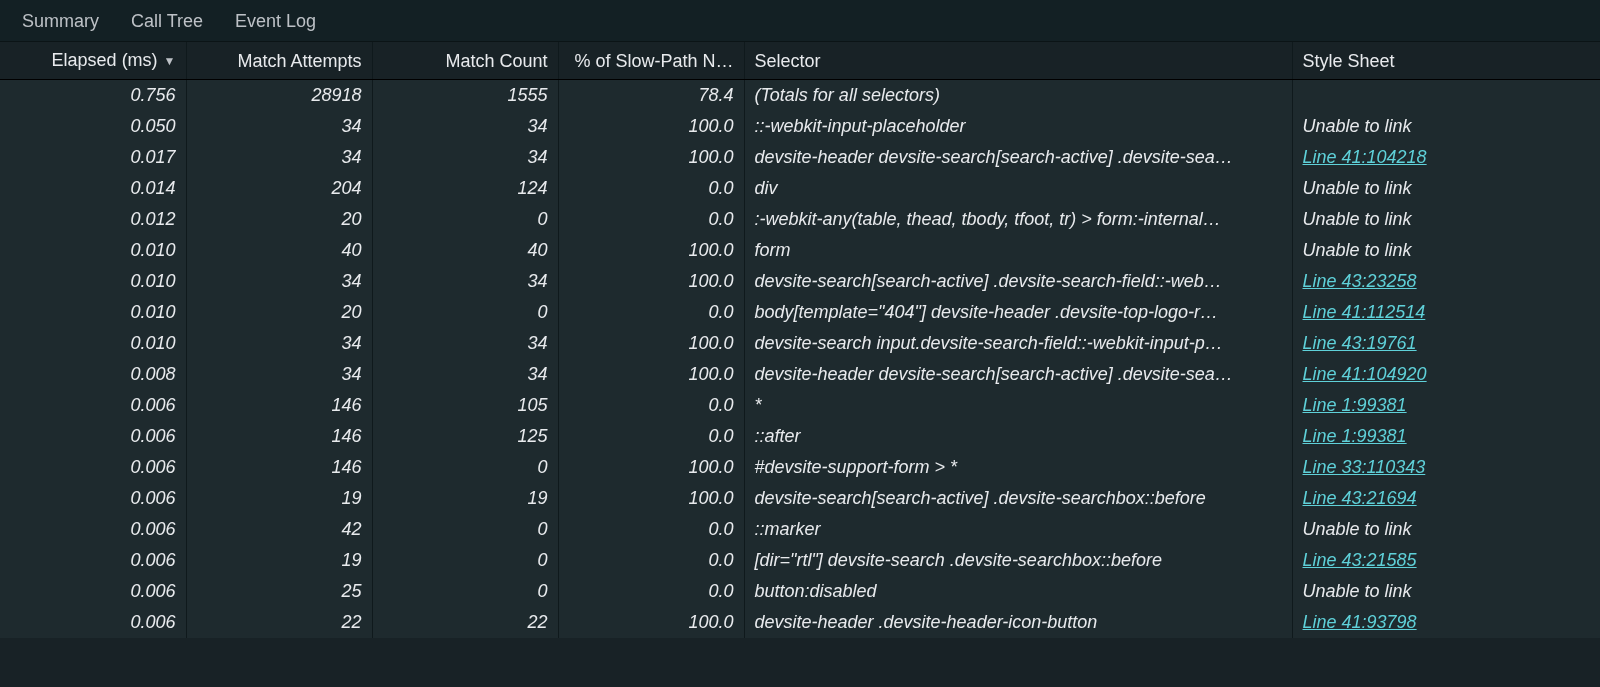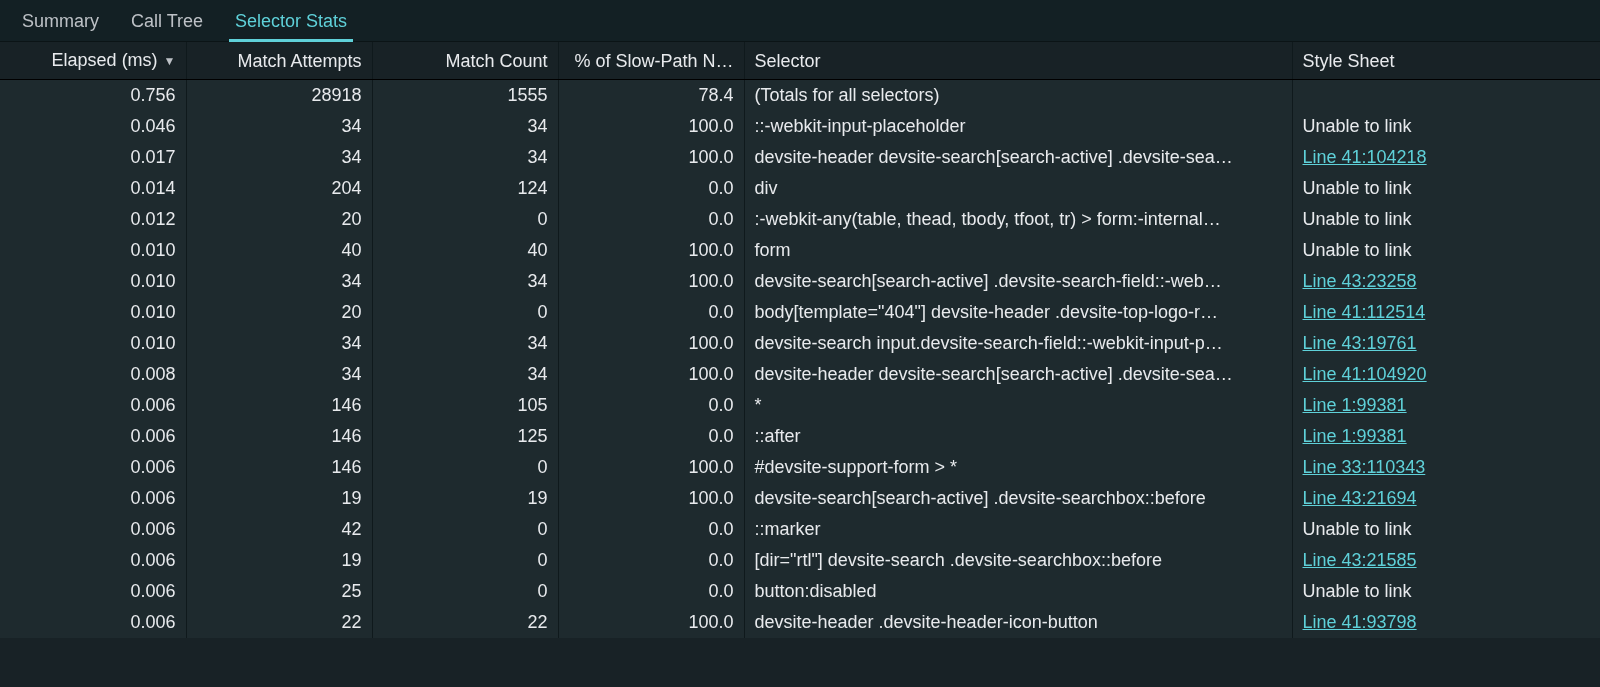--- a/index.html
+++ b/index.html
@@ -77,20 +77,21 @@
     background: var(--bg-darker);
     color: var(--text);
     font-weight: 400;
     border-bottom: 1px solid #000;
     height: 36px;
     line-height: 36px;
     margin-left: 6px;
   }
   tbody tr {
     background: var(--bg);
+    font-style: italic;
   }
   tbody td {
     border-bottom: 0;
     color: var(--text);
   }
   .num { text-align: right; font-variant-numeric: tabular-nums; }
   .txt { text-align: left; }
   a.link {
     color: var(--accent);
     text-decoration: underline;
@@ -110,21 +111,21 @@
   col.c3 { width: 186px; }
   col.c4 { width: 548px; }
   col.c5 { width: 308px; }
 </style>
 </head>
 <body>
 
 <div class="tabbar" id="tabbar">
     <div class="tab">Summary</div>
     <div class="tab">Call Tree</div>
-    <div class="tab active">Selector Stats</div>
+    <div class="tab">Event Log</div>
   </div>
 
 <div class="table-wrap">
   <table>
     <colgroup>
       <col class="c0">
         <col class="c1">
         <col class="c2">
         <col class="c3">
         <col class="c4">
@@ -143,21 +144,21 @@
     <tbody id="tbody">
         <tr>
           <td class="num">0.756</td>
           <td class="num">28918</td>
           <td class="num">1555</td>
           <td class="num">78.4</td>
           <td class="txt">(Totals for all selectors)</td>
           <td class="txt"><span></span></td>
         </tr>
         <tr>
-          <td class="num">0.046</td>
+          <td class="num">0.050</td>
           <td class="num">34</td>
           <td class="num">34</td>
           <td class="num">100.0</td>
           <td class="txt">::-webkit-input-placeholder</td>
           <td class="txt"><span>Unable to link</span></td>
         </tr>
         <tr>
           <td class="num">0.017</td>
           <td class="num">34</td>
           <td class="num">34</td>

